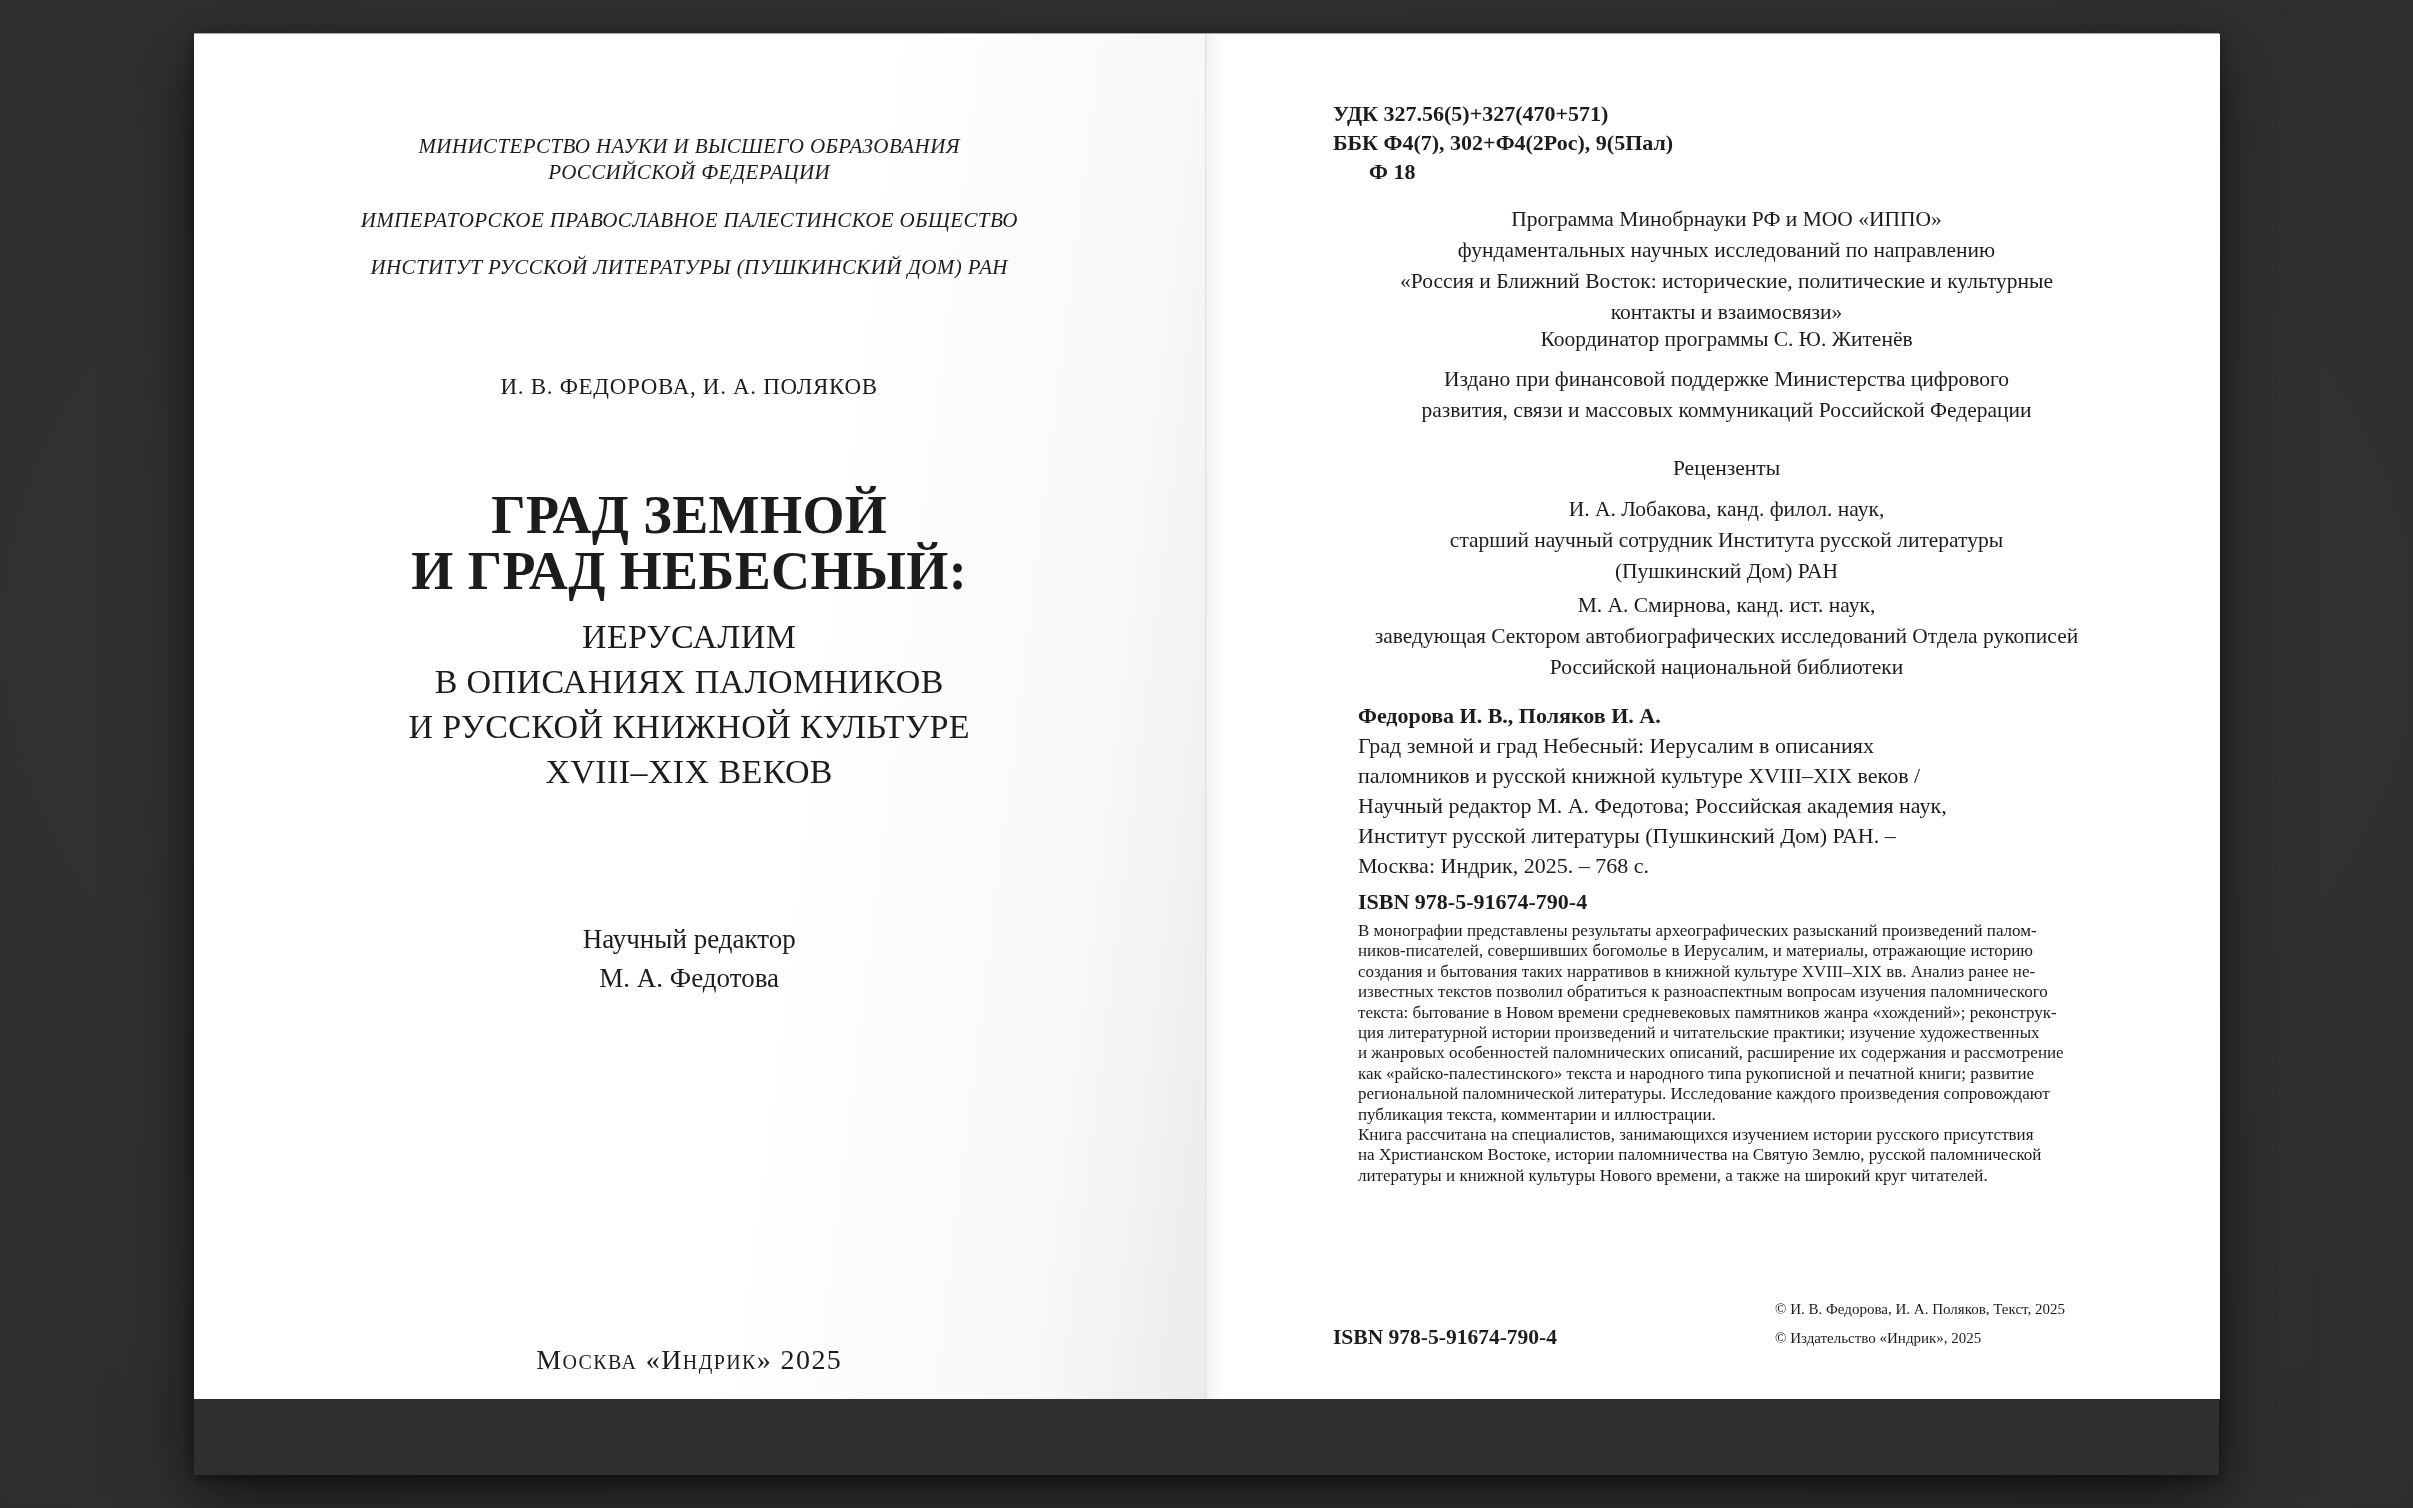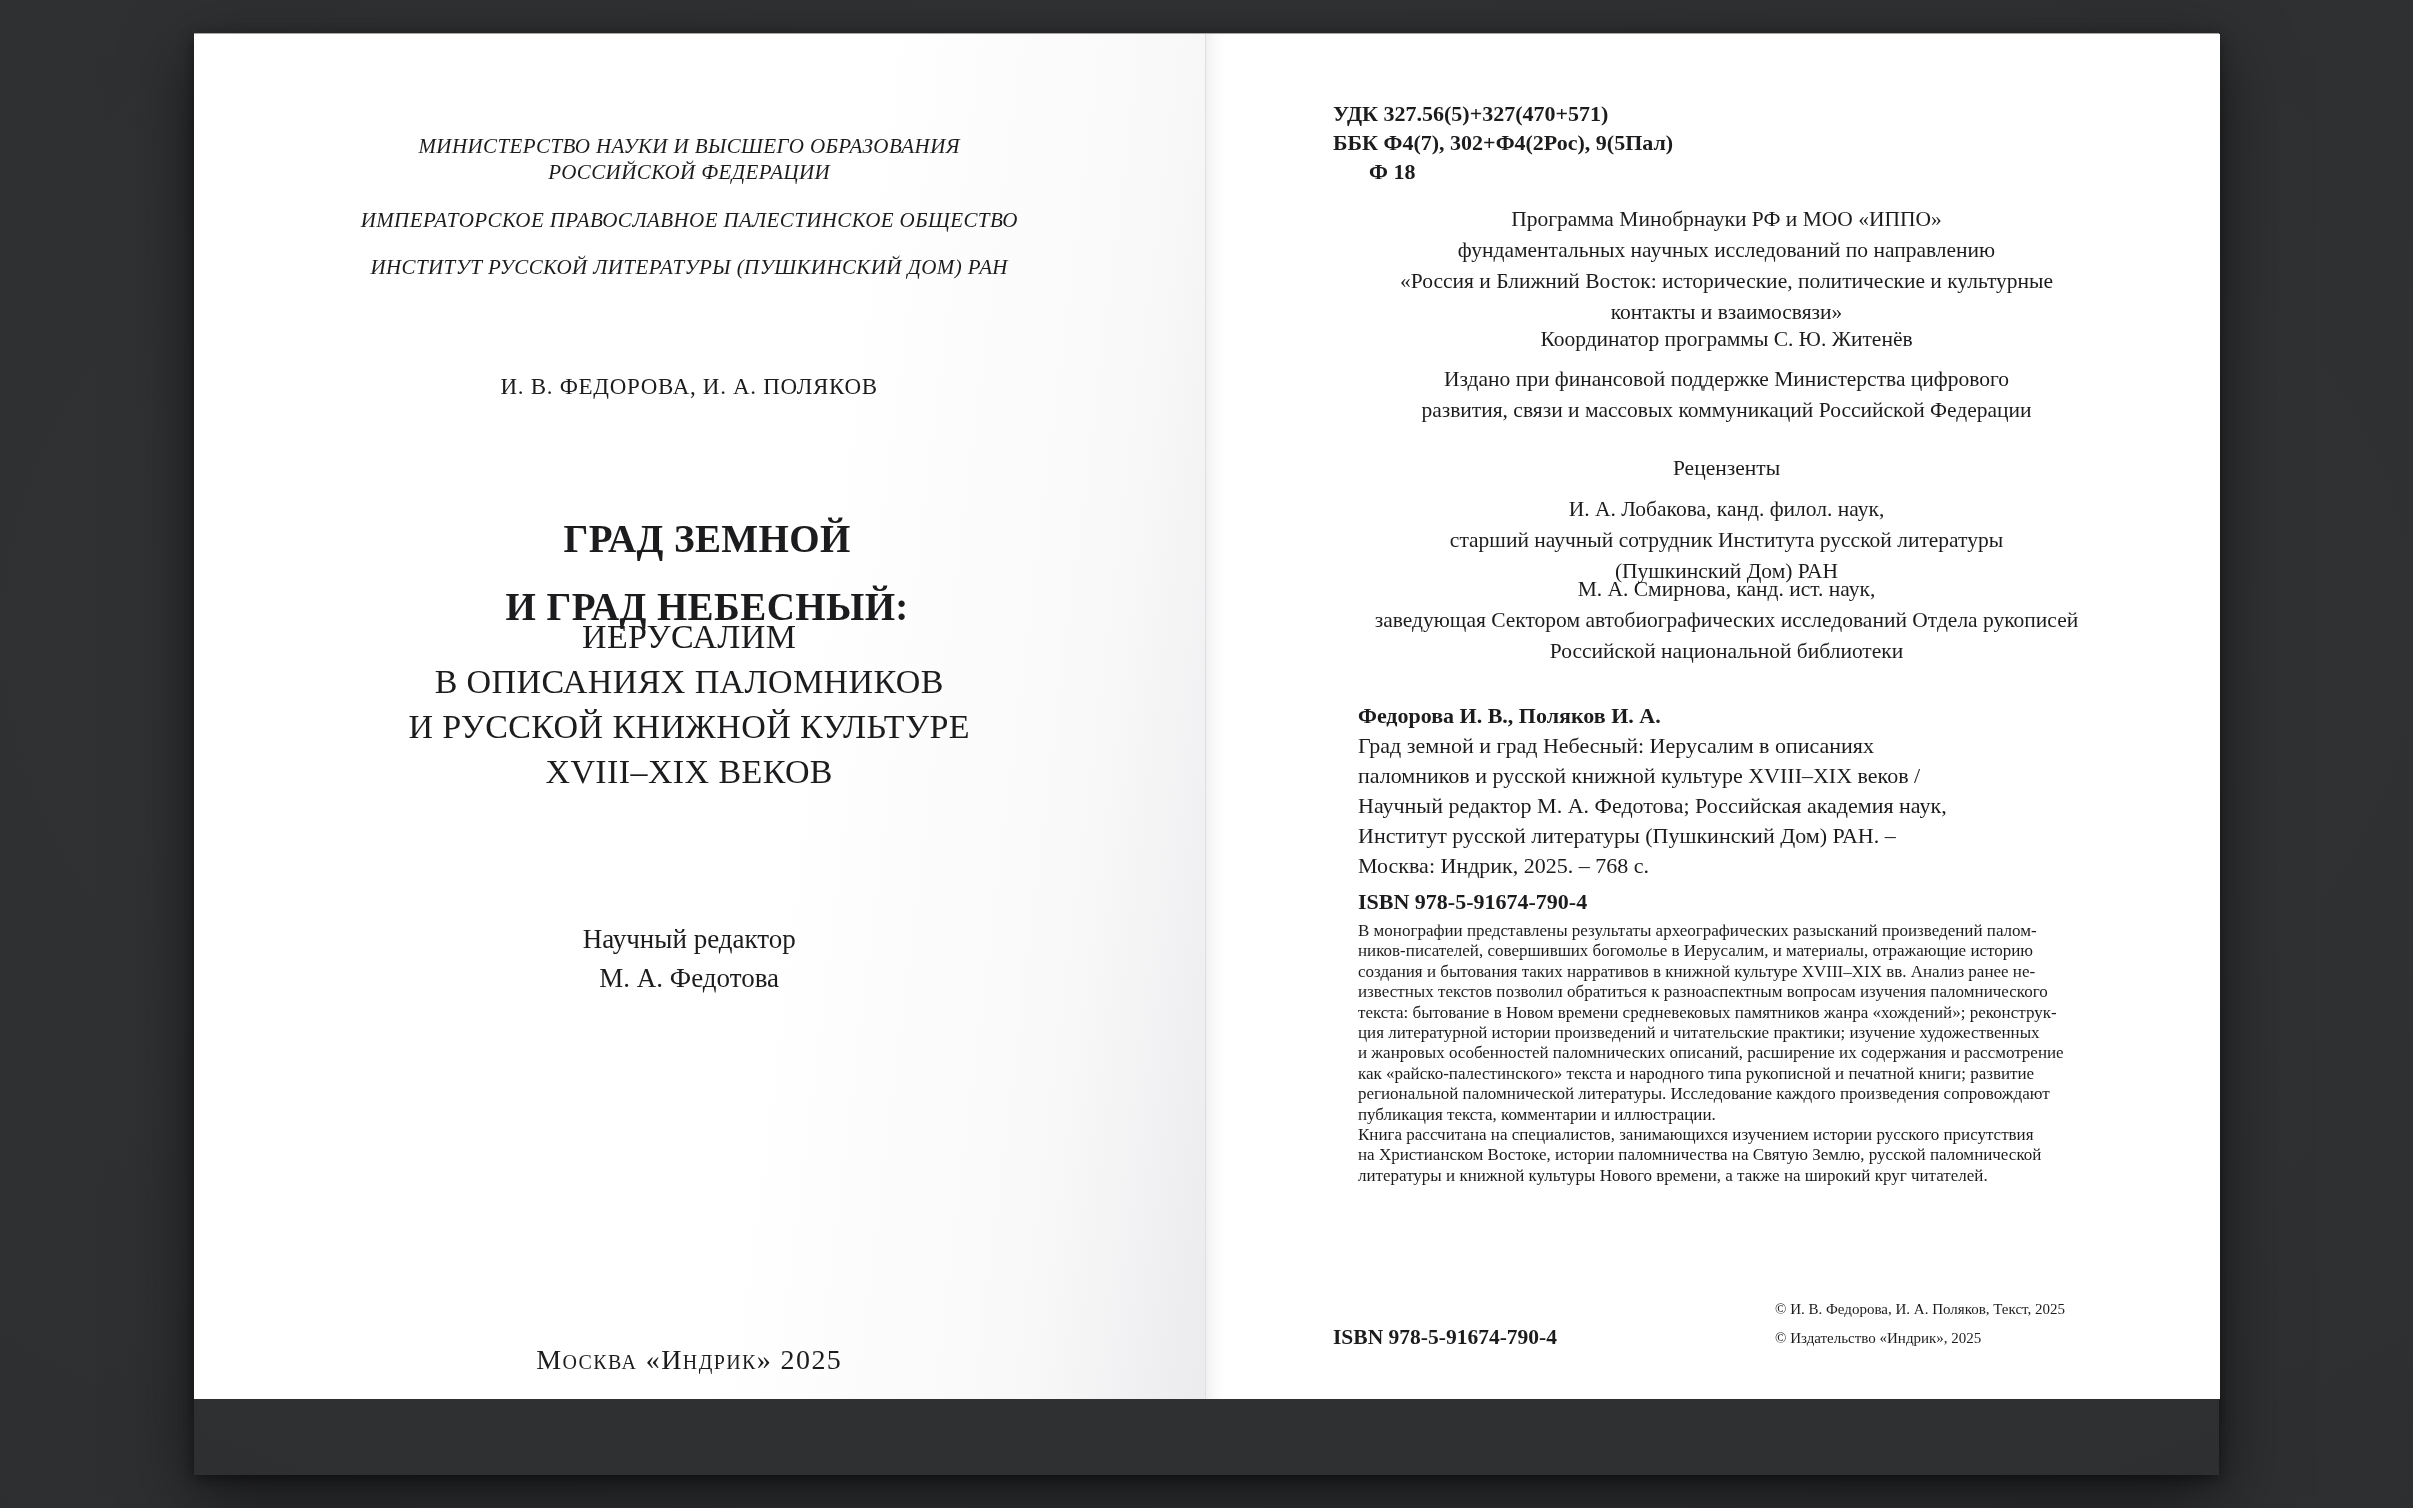--- a/index.html
+++ b/index.html
@@ -30,34 +30,34 @@
   .page-left  .content{left:24.4px;right:45px;}
   .page-right .content{left:127px;right:100px;}
   .blk{position:absolute;width:100%;}
   .pre{white-space:pre-line;}
   .ctr{text-align:center;}
 
   
   .pub-block{top:99px;}
   .pub-line{font-size:21px;line-height:26px;letter-spacing:0.4px;margin-bottom:21.5px;font-style:italic;}
   .authors-line{top:333px;font-size:23px;line-height:40px;letter-spacing:0.7px;}
-  .main-title{top:453px;font-size:39px;line-height:68px;font-weight:700;letter-spacing:0.4px;margin:18px;}
+  .main-title{top:453px;font-size:54px;line-height:56px;font-weight:700;letter-spacing:0.4px;margin:0;}
   .sub-title{top:580px;font-size:34px;line-height:45px;letter-spacing:0.4px;}
   .editor-block{top:886px;font-size:27px;line-height:39px;}
   .imprint-line{top:1308px;font-size:28px;line-height:36px;font-variant:small-caps;letter-spacing:1.4px;}
 
   
   .udk-block{top:65px;font-weight:700;font-size:22px;line-height:29px;}
   .udk-code{padding-left:36px;}
   .program-block{top:170px;font-size:21.5px;line-height:31px;}
   .coordinator-line{top:290px;font-size:21.5px;line-height:31px;}
   .funding-block{top:330px;font-size:21.5px;line-height:31px;}
   .reviewers-head{top:419px;font-size:21.5px;line-height:31px;}
   .reviewer-1{top:460px;font-size:21.5px;line-height:31px;}
-  .reviewer-2{top:540px;font-size:21.5px;line-height:31px;}
+  .reviewer-2{top:556px;font-size:21.5px;line-height:31px;}
   .bib-block{top:667px;margin-left:25px;width:725px;font-size:22px;line-height:30px;}
   .bib-authors{font-weight:700;}
   .isbn-mid{top:853px;margin-left:25px;font-weight:700;font-size:22px;line-height:29.5px;}
   .annotation{top:887px;margin-left:25px;width:761px;font-size:17px;line-height:20.4px;text-align:left;}
   .isbn-bottom{top:1289px;font-weight:700;font-size:21.5px;line-height:29px;width:503px;}
   .copyright-block{top:1261px;left:442px;width:402px;font-size:15px;line-height:29px;}
 </style>
 </head>
 <body>
 

